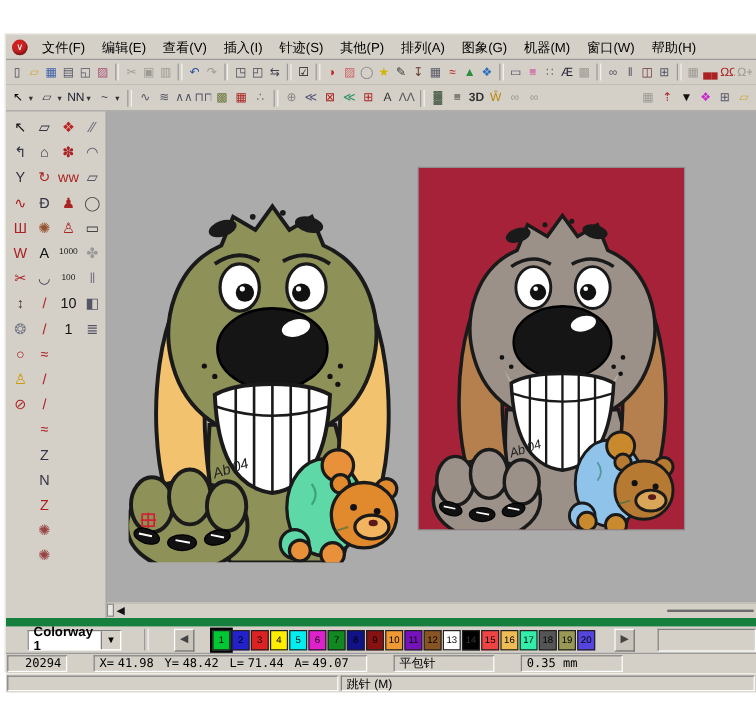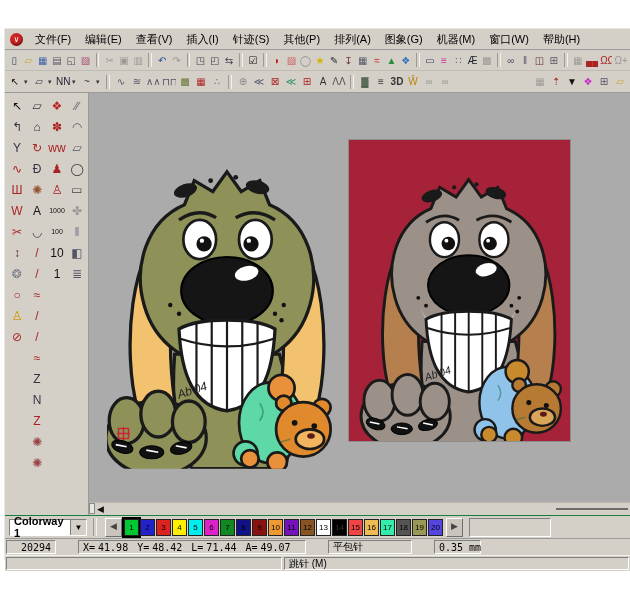--- a/index.html
+++ b/index.html
@@ -33,22 +33,22 @@
   .canvasarea{flex:1;display:flex;flex-direction:column;position:relative;}
   .canvas{flex:1;background:#ababab;position:relative;overflow:hidden;}
   .hscroll{height:12px;background:#d4d0c8;border-top:1px solid #bcb8b0;position:relative;}
   .hscroll .larr{position:absolute;left:8px;top:0;font-size:9px;color:#111;line-height:12px;cursor:default;}
   .hscroll .corner{position:absolute;left:0;top:0;width:6px;height:11px;border:1px solid #888;background:#e9e7e2;box-sizing:border-box;}
   .hscroll .rule{position:absolute;right:2px;top:5px;width:72px;height:0;border-top:2px solid #6b6b6b;}
   .design,.reference{position:absolute;}
   .reference{background:var(--bg);box-shadow:0 0 0 1px #8d8d8d;}
   .crosshair{position:absolute;color:#cc2233;}
   
-  .colorbar{height:22px;background:#d4d0c8;display:flex;align-items:center;border-top:1px solid #15803d;
-    border-bottom:1px solid #9a9a9a;padding-left:4px;}
+  .colorbar{height:22px;background:#d4d0c8;display:flex;align-items:center;border-top:7px solid #15803d;
+    border-bottom:1px solid #9a9a9a;padding-left:18px;justify-content:space-between;}
   .select{width:78px;height:17px;background:#fff;border:1px solid;border-color:#808080 #fff #fff #808080;
     display:flex;align-items:center;font-size:11px;box-sizing:border-box;cursor:default;}
   .select .val{flex:1;padding-left:4px;font-weight:bold;}
   .select .btn{width:15px;height:100%;background:#d4d0c8;border-left:1px solid #808080;
     font-size:8px;text-align:center;line-height:15px;}
   .cw-sep{width:2px;height:18px;border-left:1px solid #9a9a9a;border-right:1px solid #f4f2ee;margin:0 6px;}
   .arrowbtn{width:15px;height:17px;background:#c9c5bd;border:1px solid;border-color:#fff #6e6e6e #6e6e6e #fff;
     font-size:9px;line-height:15px;text-align:center;color:#444;margin:0 2px;cursor:default;}
   .swatches{display:flex;align-items:center;}
   .swatch{width:13px;height:15px;border:1px solid #222;margin-right:1px;font-size:8px;
@@ -409,21 +409,21 @@
       <span class="lab">X=</span>
       <span class="num">41.98</span>
       <span class="lab">Y=</span>
       <span class="num">48.42</span>
       <span class="lab">L=</span>
       <span class="num">71.44</span>
       <span class="lab">A=</span>
       <span class="num">49.07</span>
     </span>
     <span class="panel" style="width:84px">平包针</span>
-    <span class="panel" style="width:47px">0.35 mm</span>
+    <span class="panel" style="width:85px">0.35 mm</span>
     <span class="grow"></span>
   </div>
 
   <div class="status2">
     <span class="panel" style="width:276px"></span>
     <span class="panel grow">跳针 (M)</span>
   </div>
 
 </div>
 

